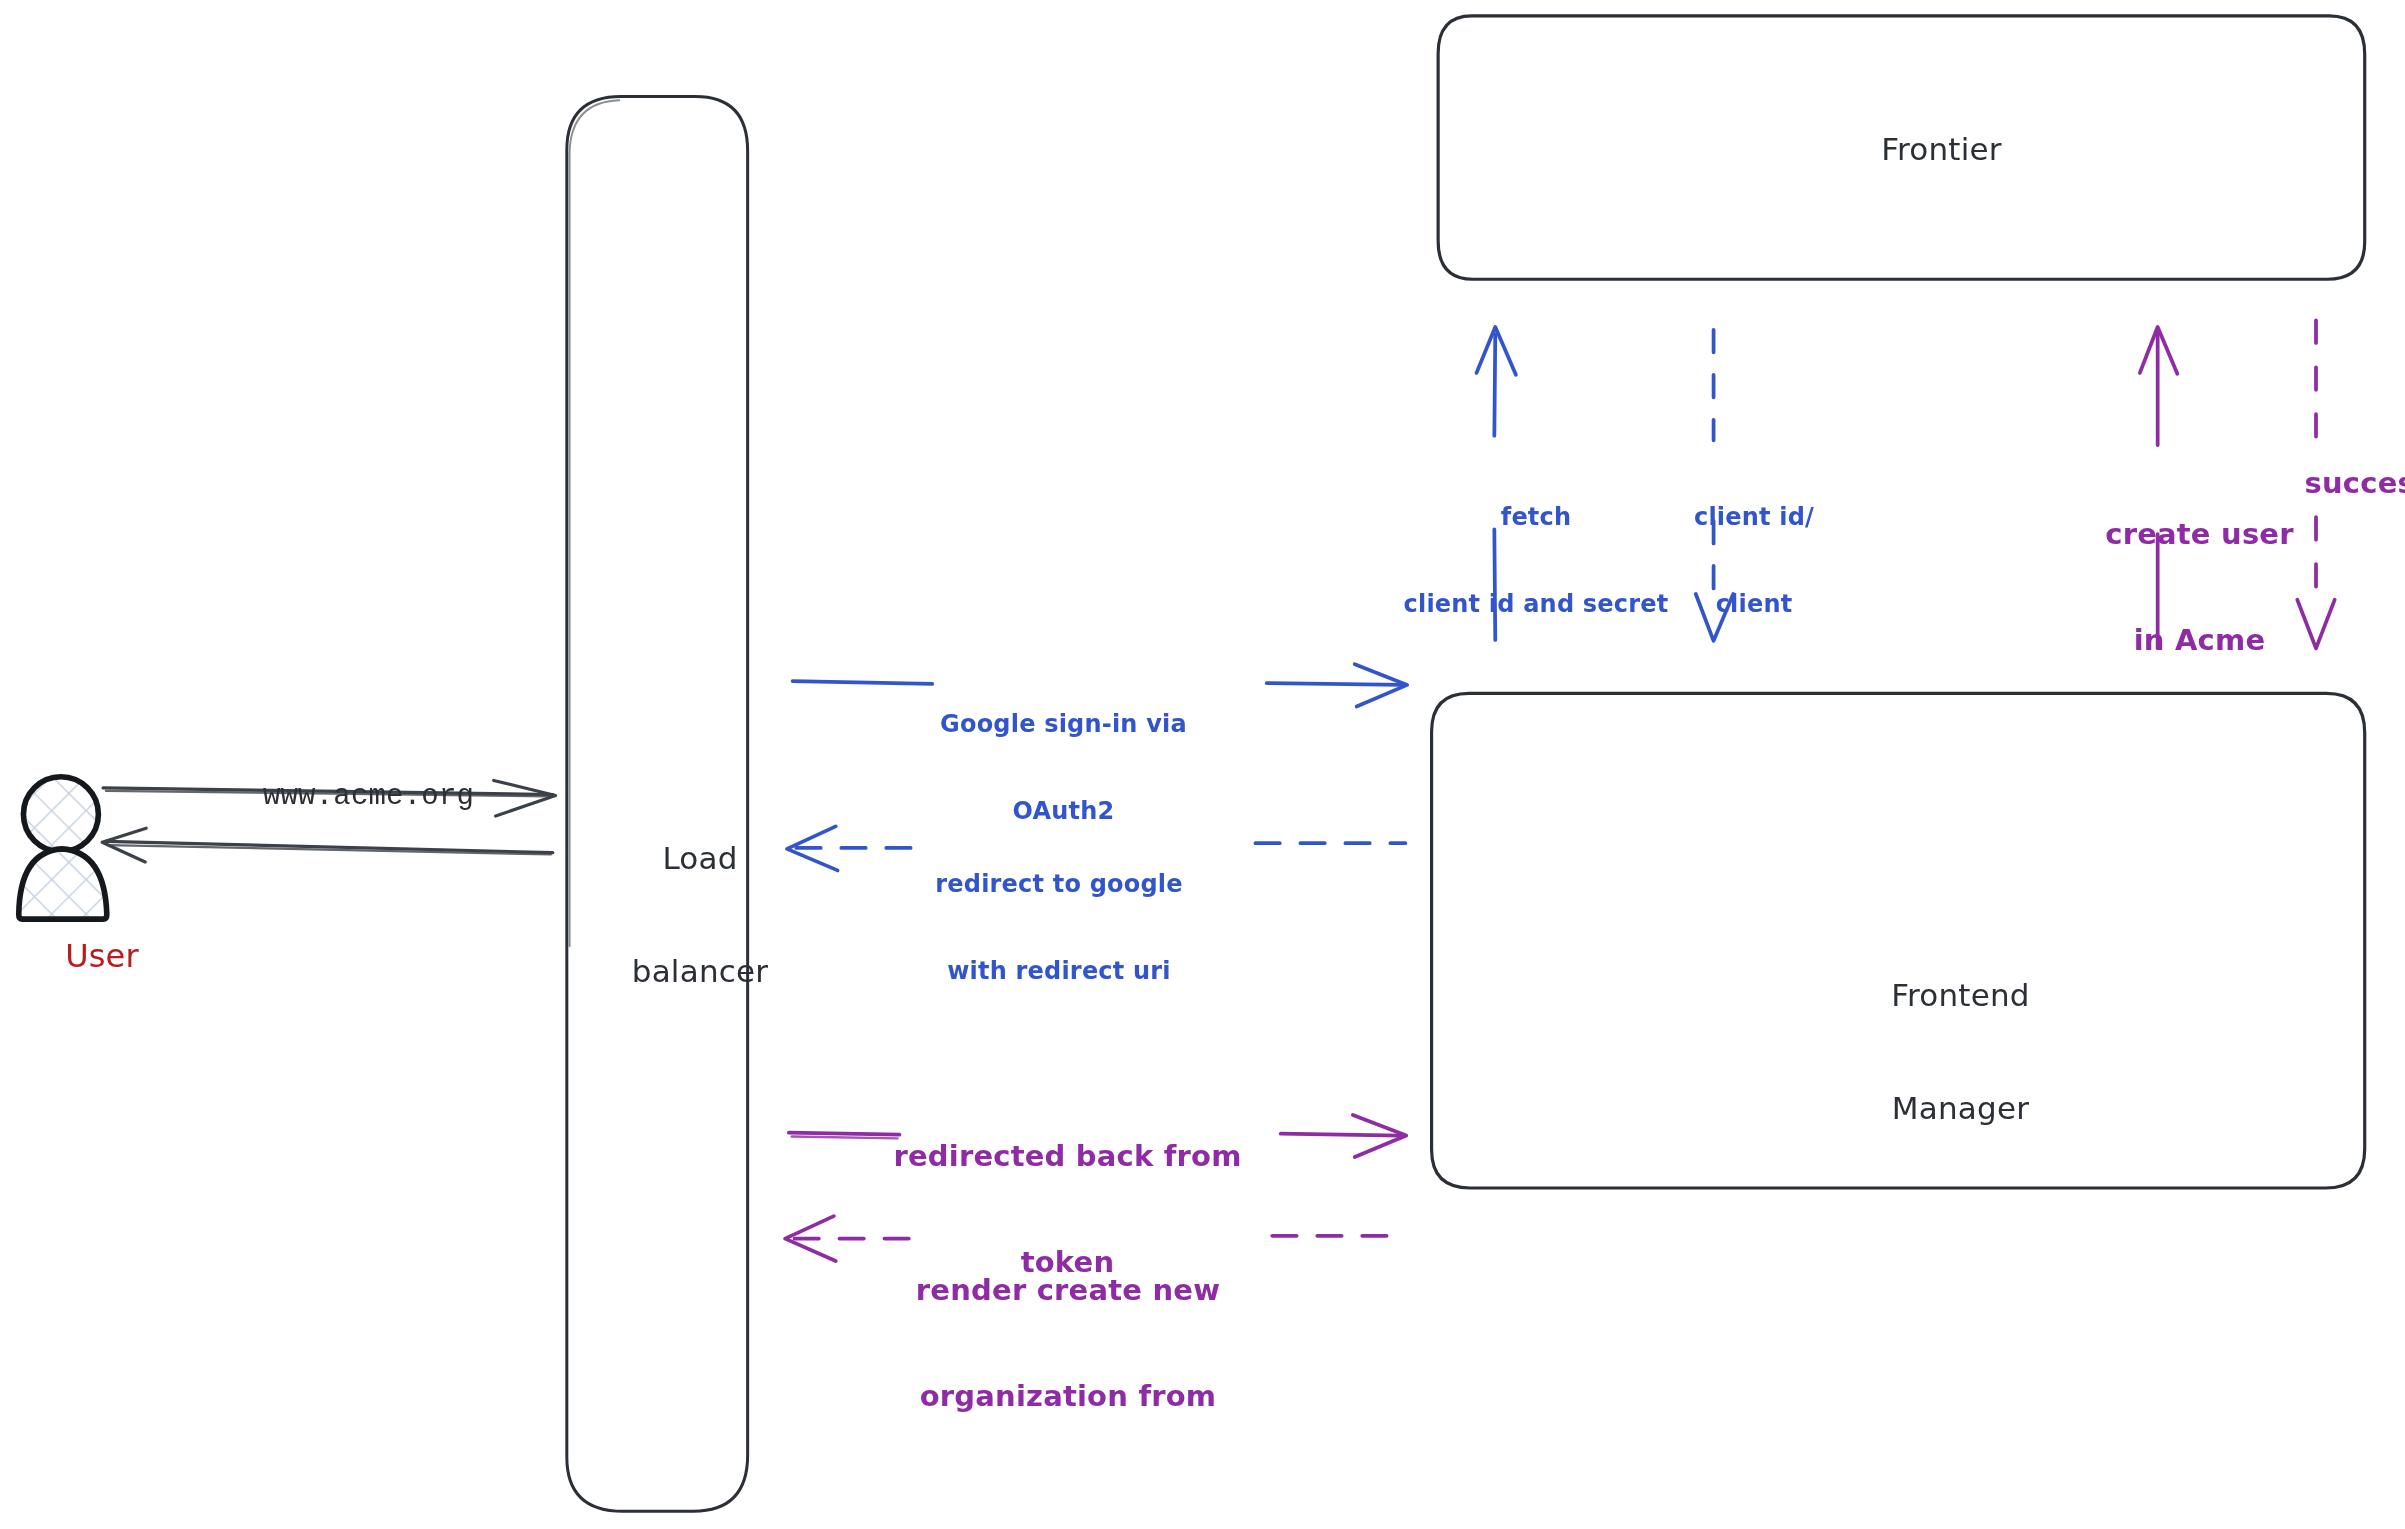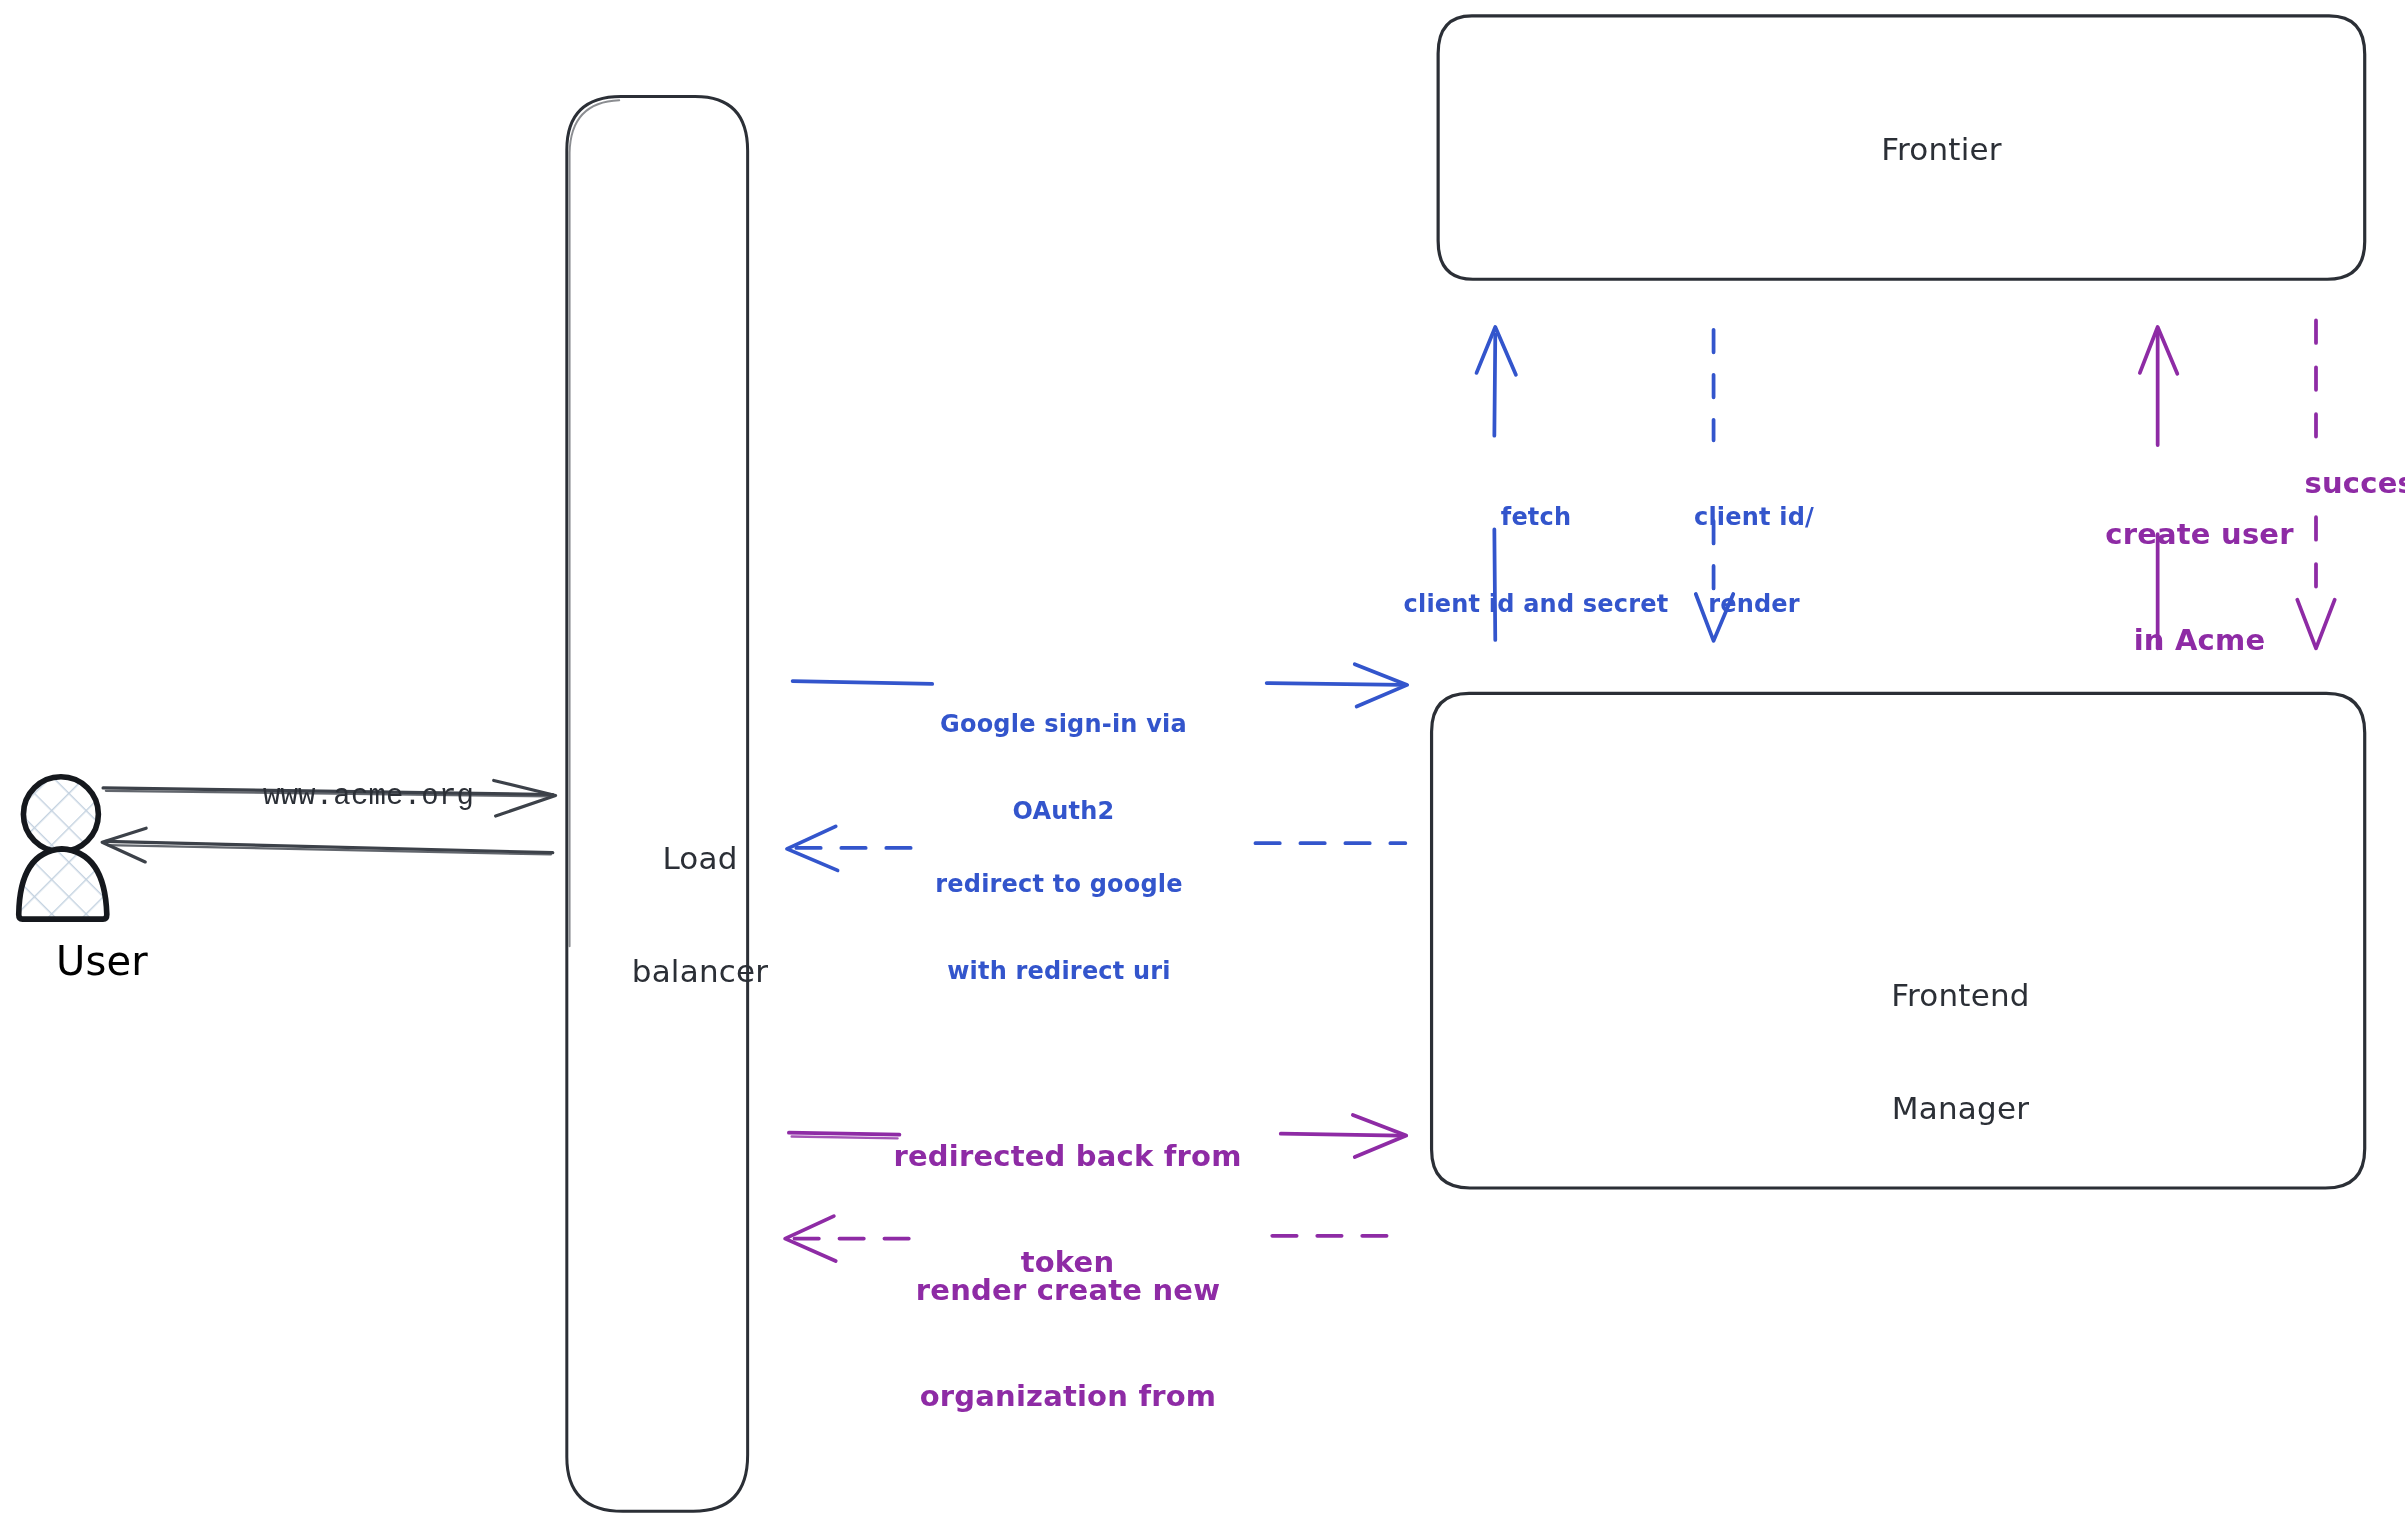--- a/index.html
+++ b/index.html
@@ -46,22 +46,22 @@
     color: #8e2ba5;
     font-size: 29px;
     font-weight: 600;
   }
   .edge-label-dark {
     color: #2b2f36;
     font-size: 29px;
     font-weight: 500;
   }
   .actor-label {
-    color: #000000;
-    font-size: 40px;
+    color: #b91c1c;
+    font-size: 32px;
     font-weight: 400;
   }
 </style>
 </head>
 <body>
 
 <div id="canvas">
 
   <svg class="layer" viewBox="0 0 2567 1633">
     <defs>
@@ -188,21 +188,21 @@
     <div>organization from</div>
   </div>
 
   <div class="lbl edge-label-blue" style="left:1299px; top:444px; width:394px;">
     <div>fetch</div>
     <div>client id and secret</div>
   </div>
 
   <div class="lbl edge-label-blue" style="left:1611px; top:444px; width:206px;">
     <div>client id/</div>
-    <div>render</div>
+    <div>client</div>
   </div>
 
   <div class="lbl edge-label-purple" style="left:2031px; top:446px; width:257px;">
     <div>create user</div>
     <div>in Acme</div>
   </div>
 
   <div class="lbl edge-label-purple" style="left:2235px; top:466px; width:187px;">success</div>
 
 </div>

